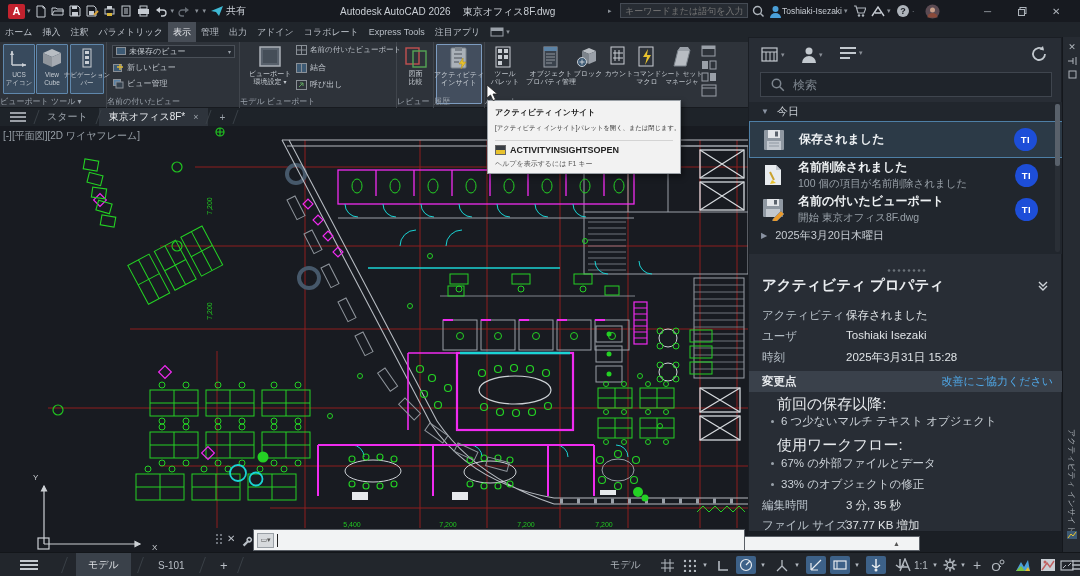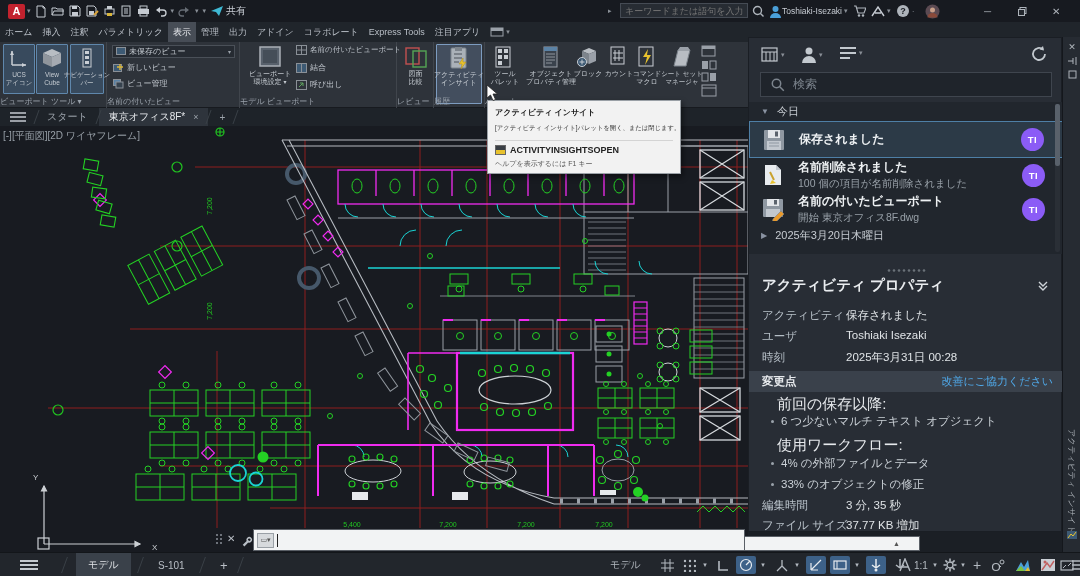--- a/index.html
+++ b/index.html
@@ -53,30 +53,30 @@
 
 .sb{position:absolute;left:0;top:552px;width:1080px;height:24px;background:#22262c;border-top:1px solid #13161a;color:#b9bfc6;font-size:10px}
 .sb .sbi{position:absolute;top:3px;height:18px;display:flex;align-items:center;justify-content:center;color:#b4bac1}
 .sb .hl{background:#3d6188;border-radius:2px;color:#e8ecf0}
 .sbtab{position:absolute;top:0;height:24px;display:flex;align-items:center;padding:0 12px}
 .sbtab.active{background:#3a414a;color:#e2e5e8}
 
 .pal{position:absolute;left:748px;top:37px;width:314px;height:495px;background:#282d35;border:1px solid #1a1e24;z-index:4}
 .pal .hic{position:absolute;top:8px;display:flex;align-items:center;color:#c3c9cf}
 .psearch{position:absolute;left:11px;top:34px;width:292px;height:25px;background:#1f242b;border:1px solid #3f454e;display:flex;align-items:center}
-.psearch input{background:transparent;border:none;outline:none;color:#d8dce0;font-size:12px;width:230px;font-family:Liberation Mono, monospace}
+.psearch input{background:transparent;border:none;outline:none;color:#d8dce0;font-size:12px;width:230px;font-family:Liberation Sans, sans-serif}
 .psearch input::placeholder{color:#7d858e}
 .plist{position:absolute;left:0;top:64px;width:314px;height:152px;background:#21262d}
 .sec{display:flex;align-items:center;height:19px;font-size:11px;color:#c6cbd1;padding-left:12px}
 .sec .ar{color:#8a93a2;font-size:8px;margin-right:8px}
 .pitem{position:relative;display:flex;align-items:center;padding-left:12px}
 .pitem .tt{font-weight:bold;font-size:12px;color:#eef1f3}
 .pitem .st{font-size:10.5px;color:#98a0a8;margin-top:1px}
 .pitem.sel{background:#2c3a47;border:1px solid #4e7fa6}
-.badge{position:absolute;right:18px;width:23px;height:23px;border-radius:50%;background:#8b5cf6;color:#fff;font-size:9.5px;font-weight:bold;display:flex;align-items:center;justify-content:center;letter-spacing:.5px}
+.badge{position:absolute;right:25px;width:23px;height:23px;border-radius:50%;background:#1d4ed8;color:#fff;font-size:9.5px;font-weight:bold;display:flex;align-items:center;justify-content:center;letter-spacing:.5px}
 .iico{width:24px;height:24px;margin-right:13px;flex:none}
 .scrollb{position:absolute;right:3px;top:2px;width:5px;height:148px;background:#2a2f36;border-radius:2px}
 .scrollb .th{position:absolute;top:0;width:5px;height:62px;background:#59616b;border-radius:2px}
 .dots{position:absolute;left:138px;top:220px;width:40px;height:3px}
 .props{position:absolute;left:0;top:228px;width:314px;bottom:0}
 .ptitle{font-size:14.5px;font-weight:bold;color:#e9ecef;padding:10px 16px 0 13px}
 .frow{position:absolute;left:13px;font-size:11.5px;color:#b9c2ca;white-space:nowrap}
 .frow .v{position:absolute;left:84px;color:#e0e4e7}
 .chbar{position:absolute;left:0;top:105px;width:314px;height:21px;background:#3a414b;display:flex;align-items:center;font-size:11.5px}
 .chbar .l{font-weight:bold;color:#e6e9ec;margin-left:13px}
@@ -165,20 +165,21 @@
         </svg>
       </span>
     <span class="caret">▾</span>
     <span class="caret">▾</span>
     <span class="qi">
         <svg width="14" height="12">
           <path d="M1,6 L13,1 L9,11 L6,7z" fill="#3fb9d4"></path>
         </svg>
       </span>
     <span style="margin-left:1px">共有</span>
+    <div class="tb-title"><span>Autodesk AutoCAD 2026</span><b>東京オフィス8F.dwg</b></div>
     <div class="tbr" style="left:608px">
         <span style="font-size:7px;color:#8a9097">▸</span>
       </div>
     <input class="searchbox" placeholder="キーワードまたは語句を入力" style="">
     <div class="tbr" style="left:752px">
         <svg width="13" height="13">
           <circle cx="5.5" cy="5.5" r="4" fill="none" stroke="#aeb4bb" stroke-width="1.4"></circle>
           <path d="M8.5,8.5l3,3" stroke="#aeb4bb" stroke-width="1.4"></path>
         </svg>
       </div>
@@ -1129,29 +1130,29 @@
             <circle cx="37" cy="1.5" r="1.3"></circle>
           </g>
         </svg></div>
     <div class="props">
       <div class="ptitle">アクティビティ プロパティ</div>
       <span style="position:absolute;right:14px;top:12px"><svg width="12" height="12">
             <path d="M2,2l4,4l4,-4M2,6l4,4l4,-4" fill="none" stroke="#cfd4d9" stroke-width="1.4"></path>
           </svg></span>
       <div class="frow" style="top:42px"><span>アクティビティ</span><span class="v">保存されました</span></div>
       <div class="frow" style="top:63px"><span>ユーザ</span><span class="v">Toshiaki Isezaki</span></div>
-      <div class="frow" style="top:84px"><span>時刻</span><span class="v">2025年3月31日 00:28</span></div>
+      <div class="frow" style="top:84px"><span>時刻</span><span class="v">2025年3月31日 15:28</span></div>
       <div class="chbar">
           <span class="l">変更点</span>
           <span class="r">改善にご協力ください</span>
         </div>
       <div class="bh" style="top:129px">前回の保存以降:</div>
       <div class="bl" style="top:148px">6 つ少ないマルチ テキスト オブジェクト</div>
       <div class="bh" style="top:170px">使用ワークフロー:</div>
-      <div class="bl" style="top:190px">4% の外部ファイルとデータ</div>
+      <div class="bl" style="top:190px">67% の外部ファイルとデータ</div>
       <div class="bl" style="top:211px">33% のオブジェクトの修正</div>
       <div class="frow" style="top:232px"><span>編集時間</span><span class="v">3 分, 35 秒</span></div>
       <div class="frow" style="top:252px"><span>ファイル サイズ</span><span class="v">37.77 KB 増加</span></div>
     </div>
   </div>
 
   <div class="strip">
     <span class="si" style="top:5px">✕</span>
     <span class="si" style="top:19px"><svg width="10" height="10">
           <path d="M1,5h5M6,2v6M9,1v8" stroke="#aeb4ba" fill="none"></path>

